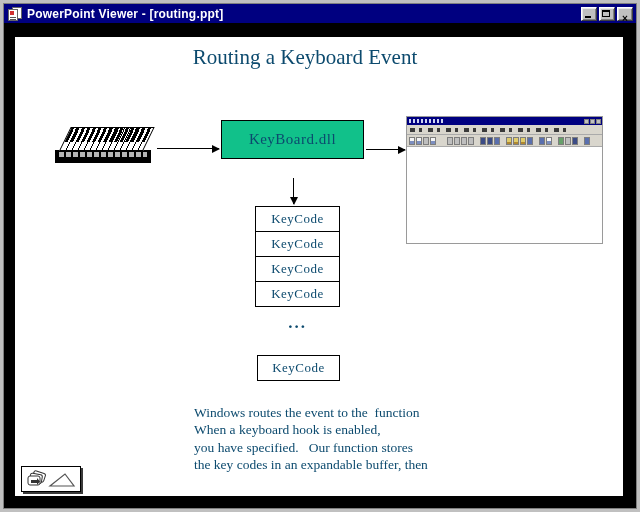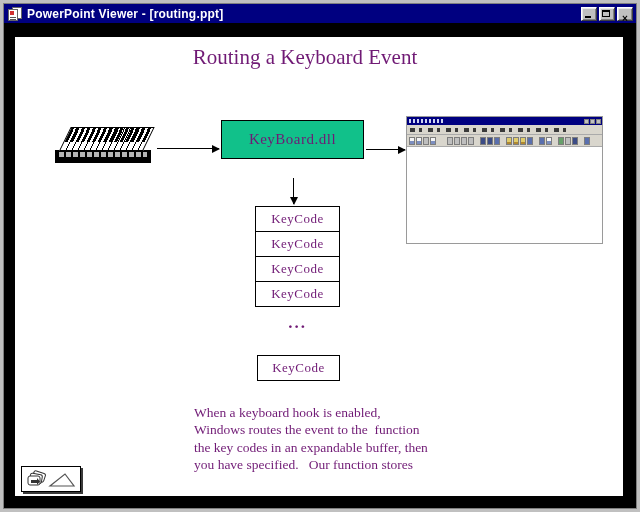--- a/index.html
+++ b/index.html
@@ -22,21 +22,21 @@
   .tb-btn { width:16px; height:14px; background:#c0c0c0; position:relative;
             border:1px solid; border-color:#ffffff #404040 #404040 #ffffff;
             box-shadow: inset 1px 1px 0 #e8e8e8, inset -1px -1px 0 #808080;
             text-align:center; cursor:default; }
   .g-min { position:absolute; left:3px; bottom:2px; width:6px; height:2px; background:#000; }
   .g-max { position:absolute; left:2px; top:2px; width:8px; height:7px; border:1px solid #000; border-top-width:2px; }
   .g-close { font-size:10px; font-weight:bold; line-height:11px; color:#000; font-family:"Liberation Sans",sans-serif; }
 
   
   .slide { position:absolute; left:12px; top:34px; width:608px; height:459px; background:#fff; }
-  .serif { font-family:"Liberation Serif","DejaVu Serif",serif; color:#701a75; }
+  .serif { font-family:"Liberation Serif","DejaVu Serif",serif; color:#0c4a6e; }
   .slide-title { position:absolute; left:2px; top:8px; width:576px; text-align:center; font-size:21px; }
 
   
   .piano { position:absolute; left:40px; top:88px; width:96px; height:38px; }
   .piano-base { position:absolute; left:0; bottom:0; width:100%; height:13px; background:#000; }
   .piano-base-keys { position:absolute; left:4px; right:4px; top:2px; height:5px;
                      background:repeating-linear-gradient(90deg,#b5b5b5 0 5px,#000 5px 7px); }
   .piano-top { position:absolute; left:4px; bottom:12px; width:84px; height:24px; background:#fff;
                border:1px solid #000; transform:skewX(-26deg); transform-origin:0 100%; overflow:hidden; }
   .piano-white-sep { position:absolute; inset:0;
@@ -200,24 +200,24 @@
       <div class="stack-row serif">KeyCode</div>
     </div>
 
     <div class="dots serif">...</div>
 
     <div class="single-box serif">
       <span>KeyCode</span>
     </div>
 
     <div class="para serif">
+      <div>Windows routes the event to the  function</div>
       <div>When a keyboard hook is enabled,</div>
-      <div>Windows routes the event to the  function</div>
+      <div>you have specified.   Our function stores</div>
       <div>the key codes in an expandable buffer, then</div>
-      <div>you have specified.   Our function stores</div>
     </div>
 
     <div class="navbtn">
       <svg width="22" height="18" viewBox="0 0 22 18">
         <rect x="7" y="2" width="12" height="9" rx="2" fill="#fff" stroke="#333" transform="rotate(18 13 6)"></rect>
         <rect x="4" y="4" width="12" height="9" rx="2" fill="#fff" stroke="#333" transform="rotate(10 10 8)"></rect>
         <rect x="2" y="6" width="12" height="9" rx="2" fill="#fff" stroke="#333"></rect>
         <path d="M5 10 L11 10 L11 8 L14 11.5 L11 15 L11 13 L5 13 Z" fill="#333"></path>
       </svg>
       <svg width="28" height="17" viewBox="0 0 28 17">

